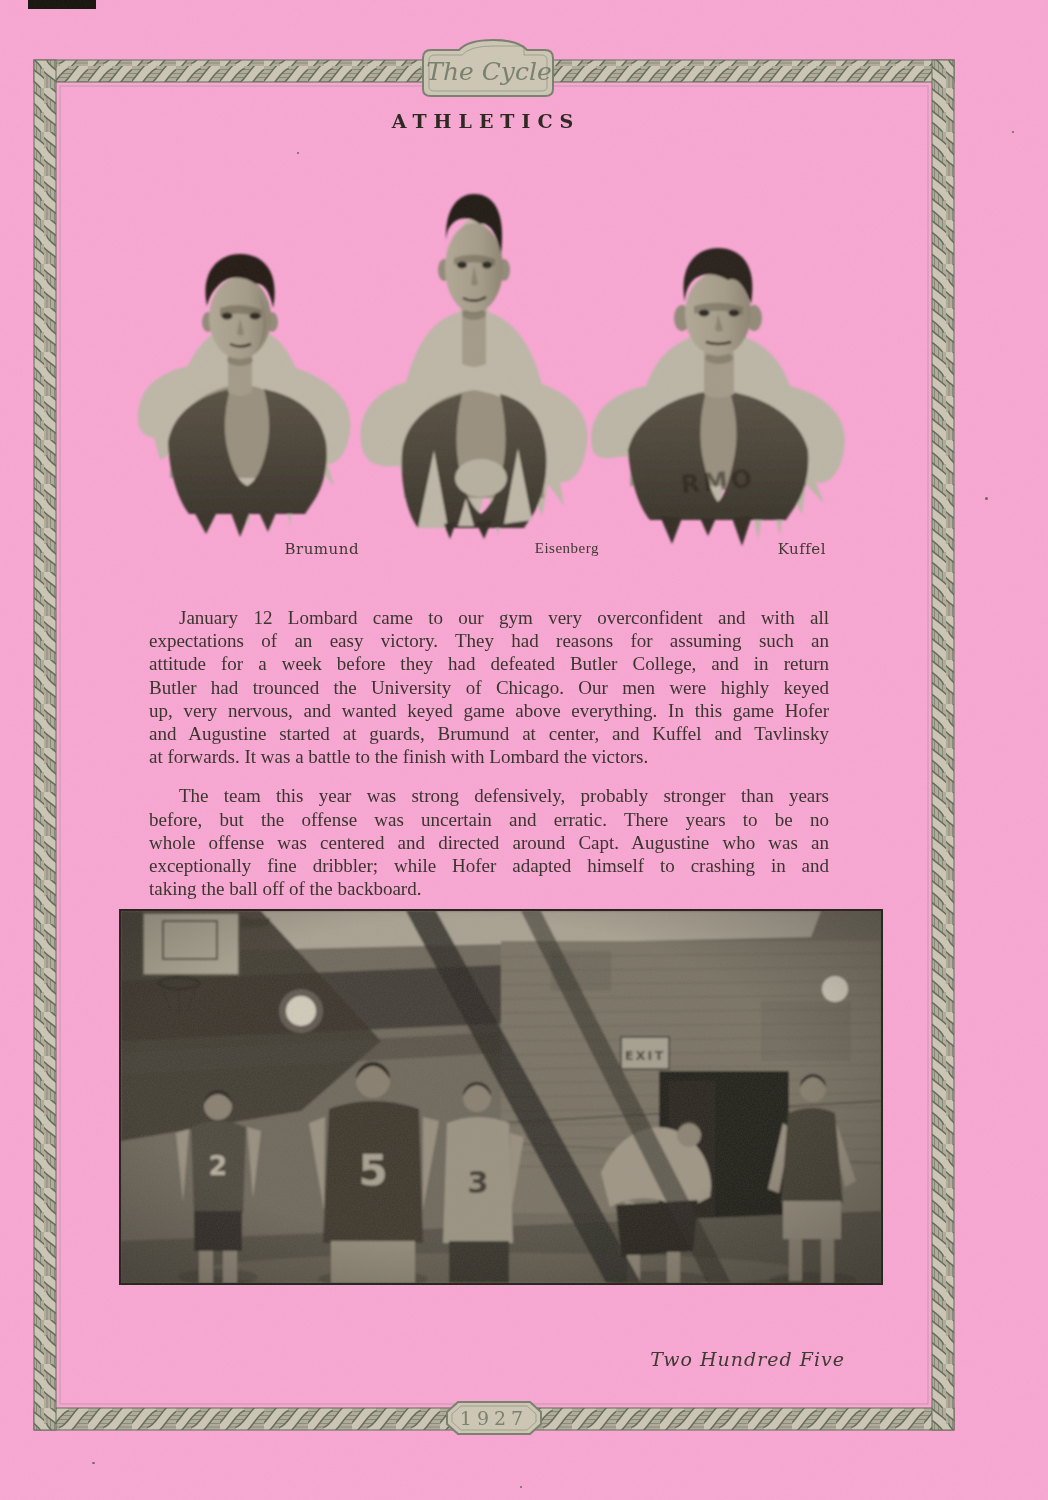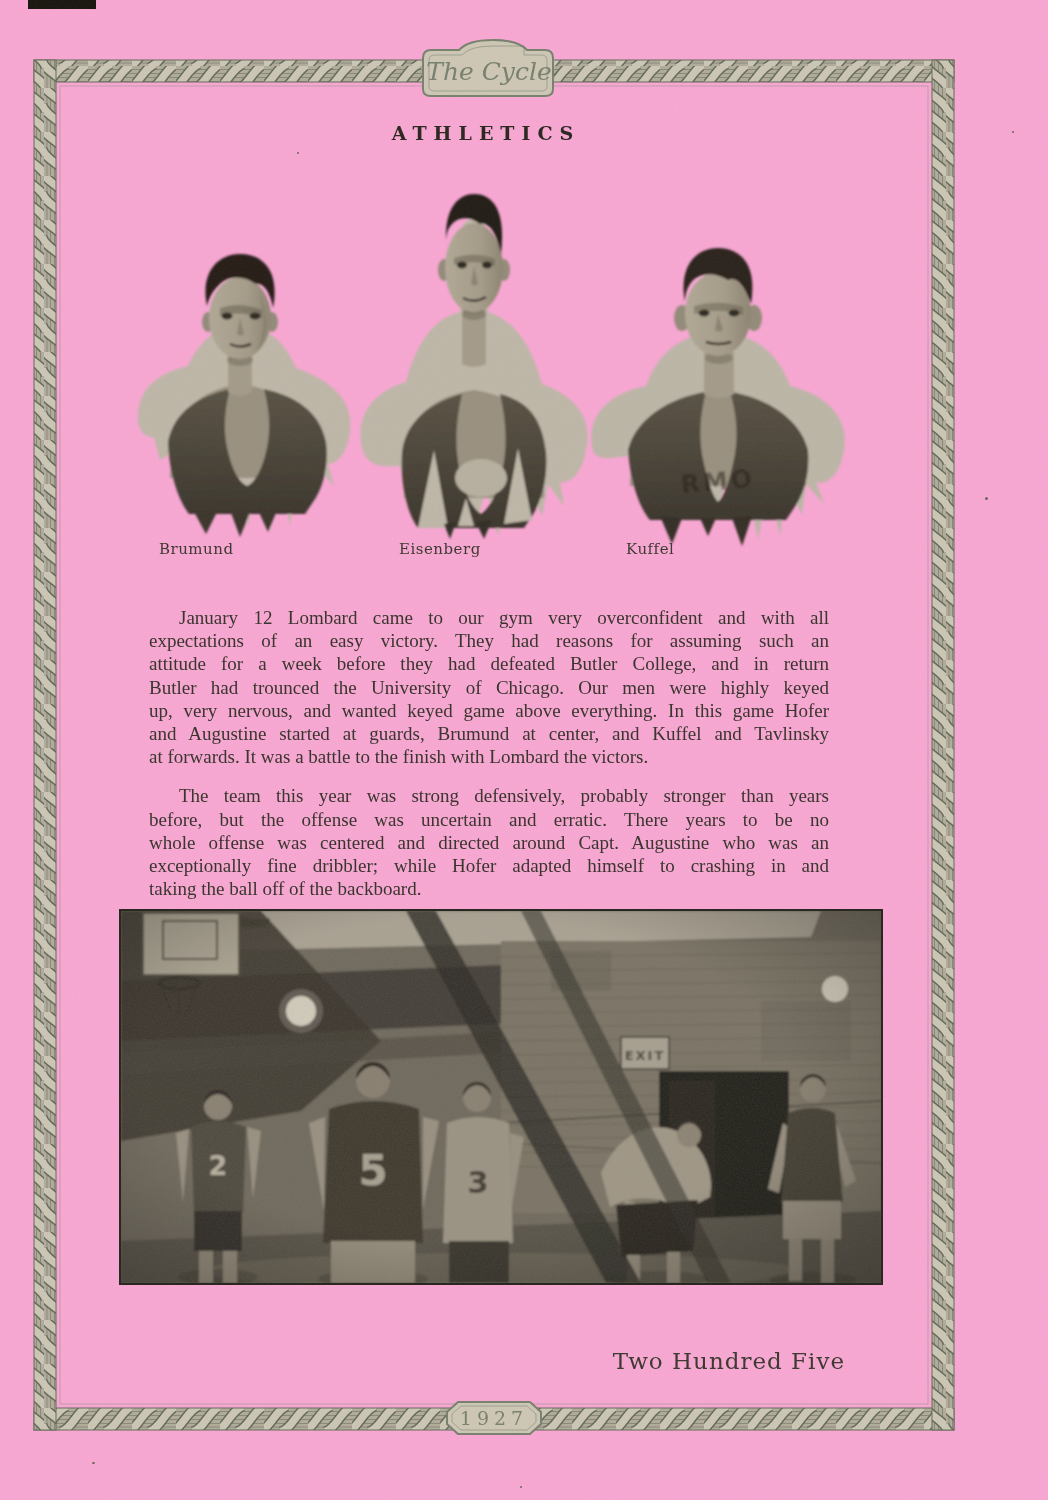--- a/index.html
+++ b/index.html
@@ -4,51 +4,51 @@
 <style>
   html,body{margin:0;padding:0;background:#8e887a;}
   .page{
     position:relative;width:1048px;height:1500px;margin:0 auto;
     background:#f9a8d4;overflow:hidden;
     font-family:"Liberation Serif",serif;color:#37322b;
   }
   .scan-strip{position:absolute;left:28px;top:0;width:68px;height:9px;background:#17140f;}
   .frame-svg,.noise-svg{position:absolute;left:0;top:0;width:1048px;height:1500px;pointer-events:none;}
   .page-title{
-    position:absolute;left:0;top:122px;width:972px;text-align:center;
+    position:absolute;left:0;top:110px;width:972px;text-align:center;
     font-family:"DejaVu Serif",serif;font-weight:bold;font-size:19px;
     letter-spacing:7px;color:#2a251f;
   }
   .portrait{position:absolute;}
   .caption{
-    position:absolute;top:540px;width:200px;text-align:left;
+    position:absolute;top:540px;width:200px;text-align:right;
     font-family:"DejaVu Serif",serif;font-size:15px;color:#3b362e;letter-spacing:.5px;
   }
-  .cap-1{left:159px;} .cap-2{left:399px;} .cap-3{left:626px;}
+  .cap-1{left:159px;} .cap-2{left:399px;font-family:Liberation Serif, serif;} .cap-3{left:626px;}
   .text-block{position:absolute;left:133px;top:590px;width:712px;}
   .para{margin:16px;}
   .para + .para{margin-top:1px;}
   .line{
     font-size:19px;line-height:23.2px;color:#37322b;
     text-align:justify;text-align-last:justify;white-space:normal;
   }
   .line.first{text-indent:30px;}
   .line.last{text-align-last:left;}
   .photo-frame{
     position:absolute;left:119px;top:909px;width:760px;height:372px;
     border:2px solid #26231e;background:#6e675c;
   }
   .photo-frame svg{display:block;}
   .vignette{
     position:absolute;left:0;top:0;width:760px;height:372px;
     background:radial-gradient(ellipse at 45% 45%, rgba(0,0,0,0) 55%, rgba(25,22,18,.38) 100%);
   }
   .folio{
     position:absolute;left:545px;top:1348px;width:300px;text-align:right;
-    font-family:"DejaVu Serif",serif;font-size:23px;
+    font-family:"DejaVu Serif",serif;font-style:italic;font-size:19px;
     letter-spacing:1px;color:#3c372f;
   }
   .speck{position:absolute;border-radius:50%;background:#6b655a;}
 </style>
 </head>
 <body>
 
 <div class="page">
 
   <svg width="0" height="0" style="position:absolute">

